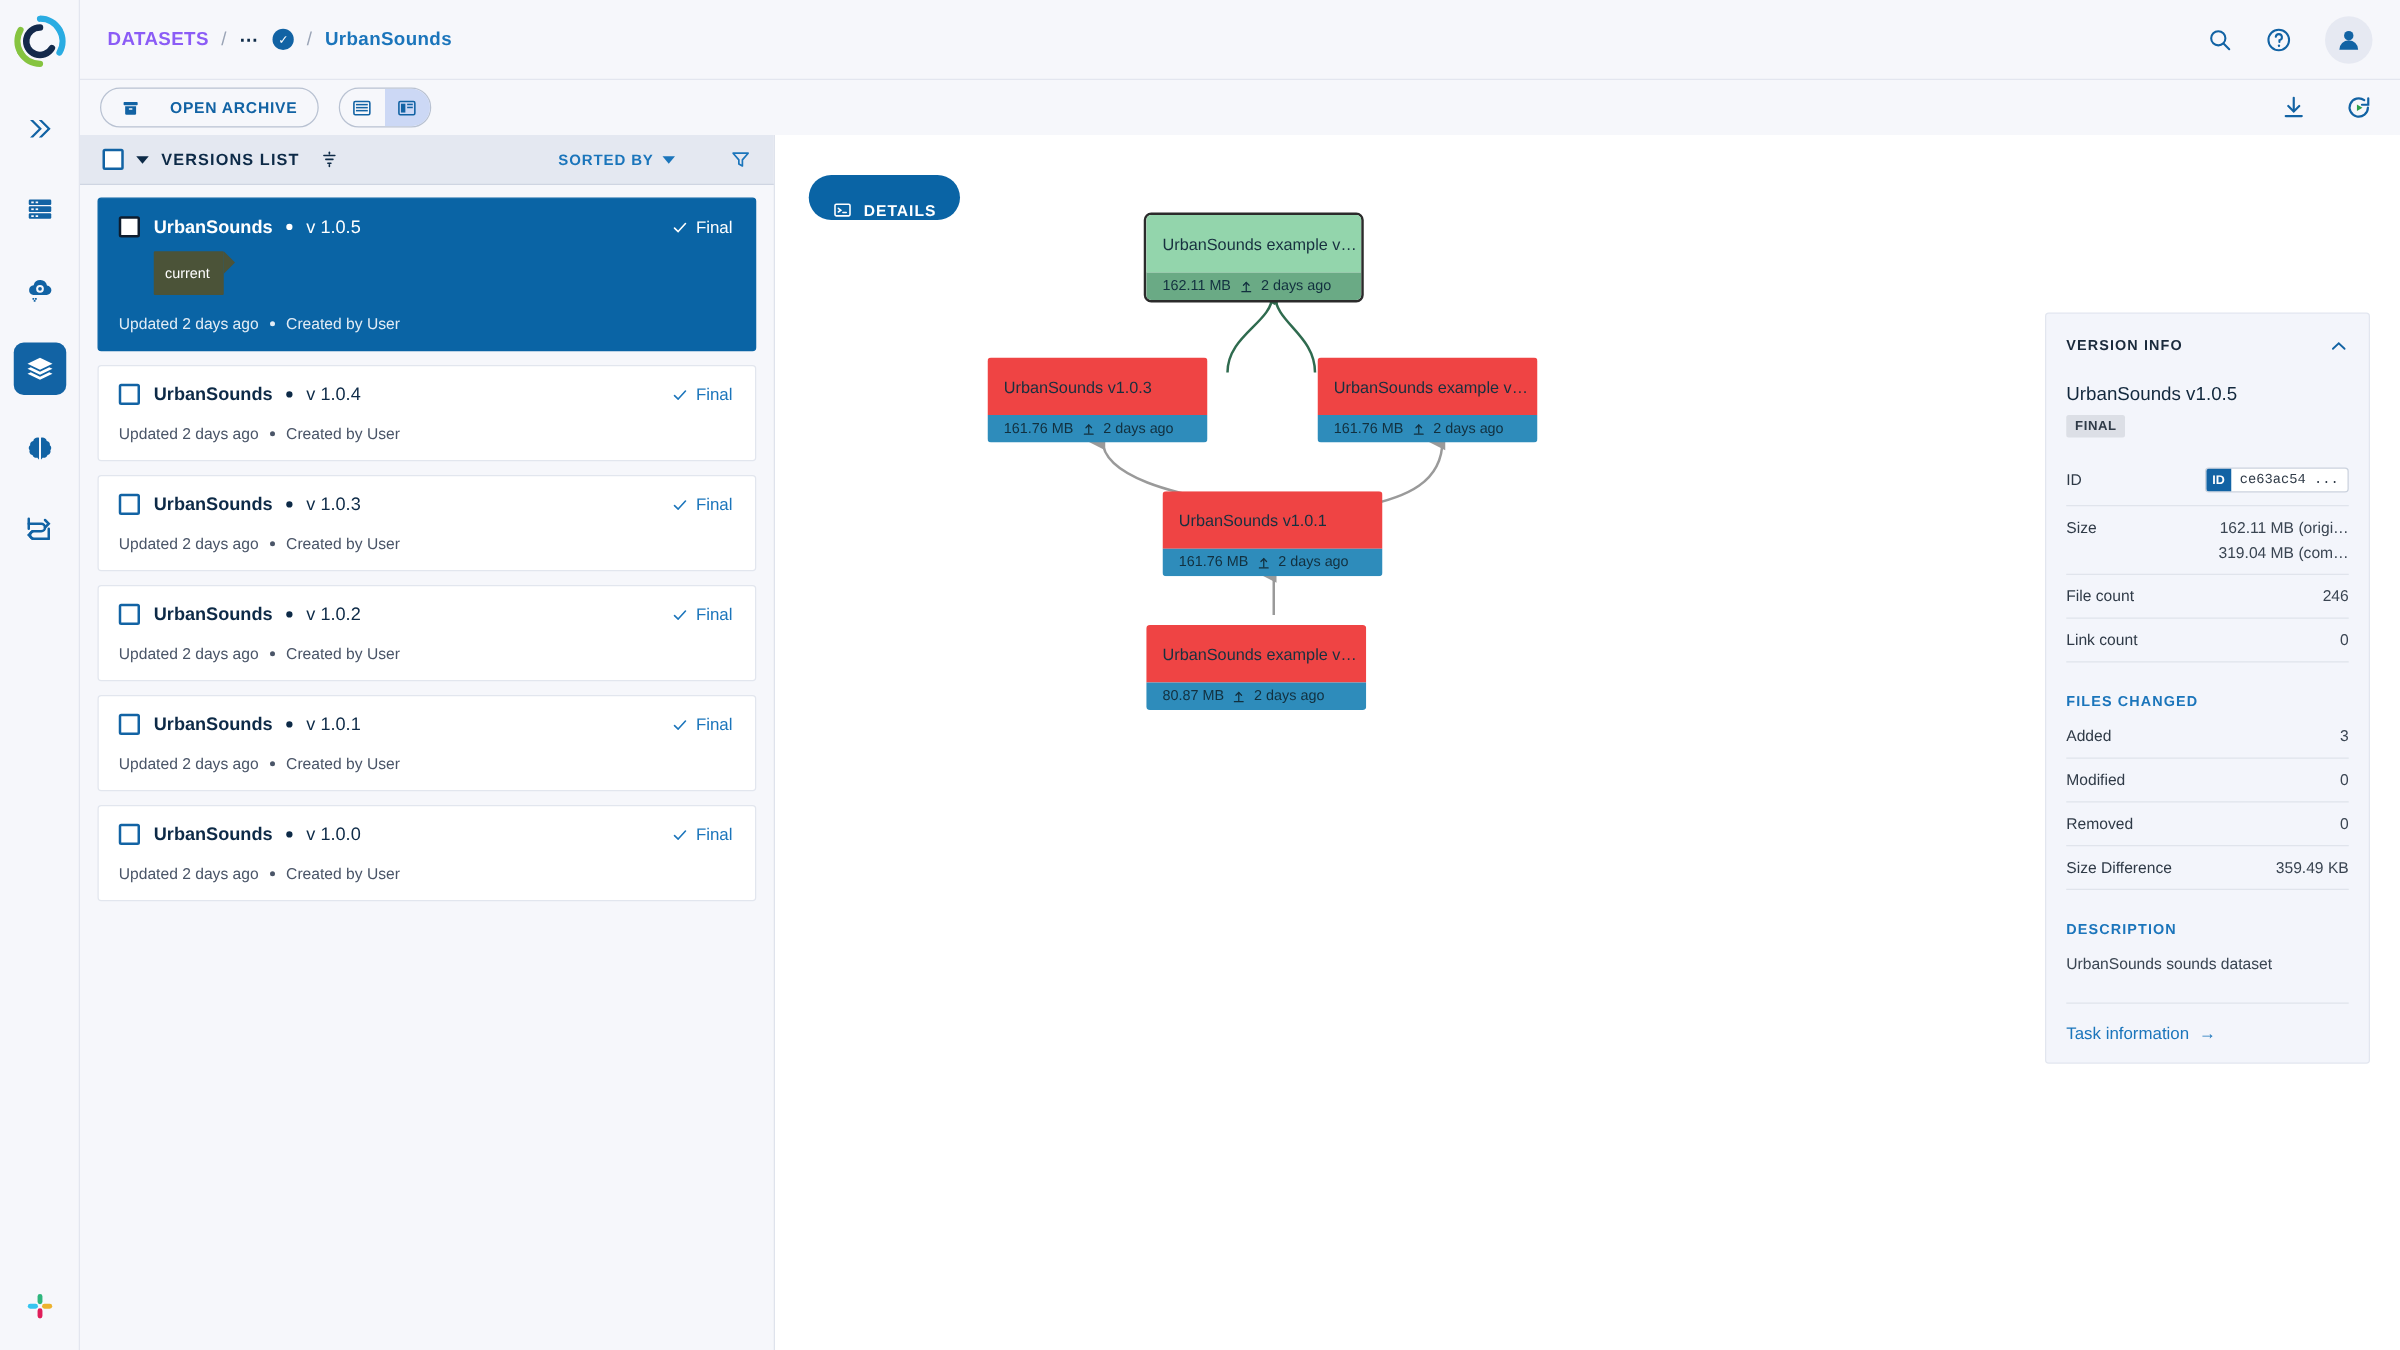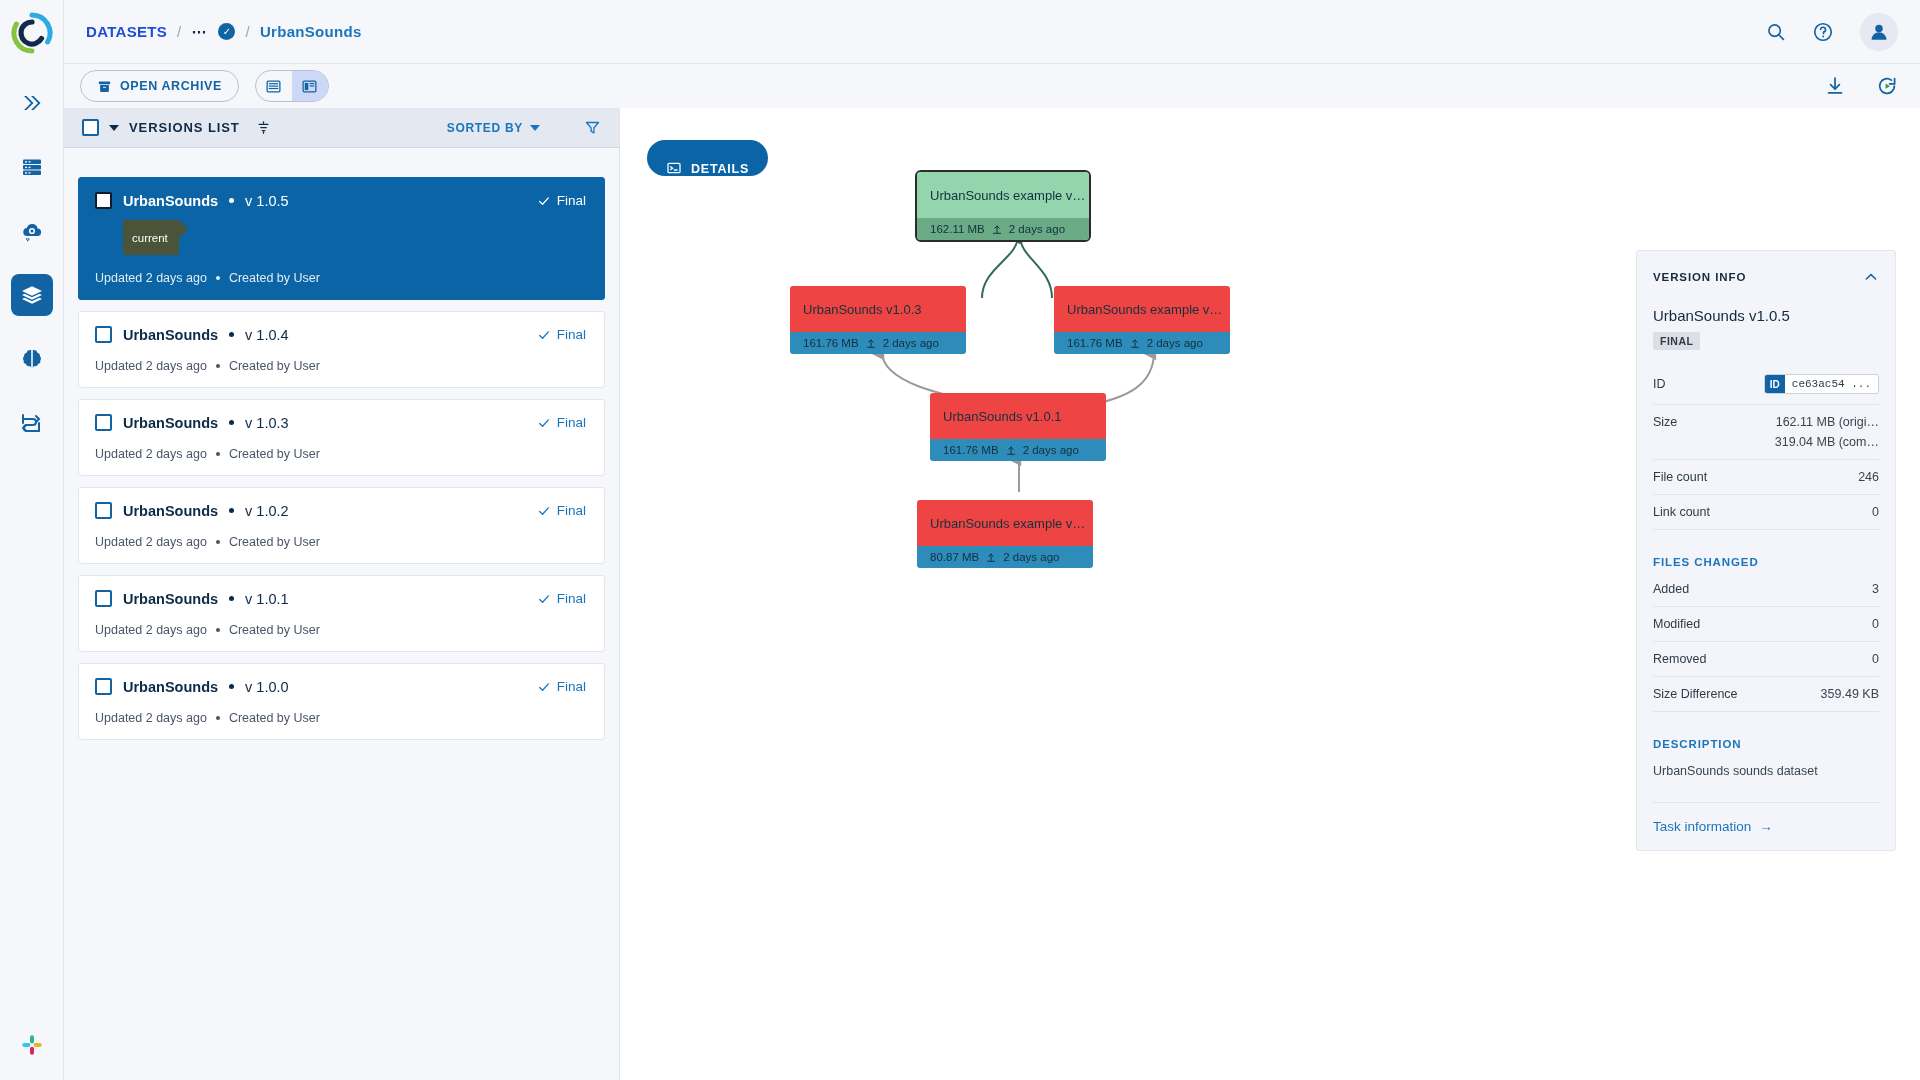--- a/index.html
+++ b/index.html
@@ -30,21 +30,21 @@
   .rail-bottom { position: absolute; bottom: 22px; left: 0; width: 64px; display: flex; justify-content: center; }
 
   
   .topbar {
     position: absolute; left: 64px; top: 0; right: 0; height: 64px;
     background: #f6f7fb; border-bottom: 1px solid #e3e6ef;
     display: flex; align-items: center; padding: 0 22px;
     z-index: 20;
   }
   .crumb { display: flex; align-items: center; gap: 10px; font-size: 15px; letter-spacing: .3px; }
-  .crumb .seg { color: #1d4ed8; font-weight: 600; }
+  .crumb .seg { color: #8b5cf6; font-weight: 600; }
   .crumb .sep { color: #9aa4b6; font-weight: 400; }
   .crumb .cur { color: #1b75bb; font-weight: 600; }
   .crumb .dots { color: #0d2a47; letter-spacing: 2px; font-weight: 700; }
   .crumb-check {
     width: 17px; height: 17px; border-radius: 50%; background: #1263a4; color: #fff;
     display: inline-flex; align-items: center; justify-content: center; font-size: 10px;
   }
   .topbar-right { margin-left: auto; display: flex; align-items: center; gap: 26px; }
   .icon-btn { color: #1263a4; cursor: pointer; display: flex; align-items: center; justify-content: center; }
   .avatar {
@@ -55,39 +55,39 @@
   
   .toolbar {
     position: absolute; left: 64px; top: 64px; right: 0; height: 44px;
     background: #f6f7fb;
     display: flex; align-items: center; padding: 0 22px 0 16px;
     z-index: 18;
   }
   .pill-btn {
     height: 32px; border: 1px solid #b9c2d2; border-radius: 16px; background: transparent;
     color: #1263a4; font-size: 12.5px; font-weight: 700; letter-spacing: .6px;
-    display: flex; align-items: center; gap: 8px; padding: 0 16px; cursor: pointer;
+    display: flex; align-items: center; gap: 24px; padding: 0 16px; cursor: pointer;
     font-family: "Liberation Sans", sans-serif;
   }
   .seg-group {
     margin-left: 16px; height: 32px; border: 1px solid #b9c2d2; border-radius: 16px;
     display: flex; overflow: hidden;
   }
   .seg-btn {
     width: 36px; height: 30px; display: flex; align-items: center; justify-content: center;
     color: #1263a4; cursor: pointer;
   }
   .seg-btn.active { background: #ccd8f5; }
   .toolbar-right { margin-left: auto; display: flex; align-items: center; gap: 30px; }
 
   
   .versions {
     position: absolute; left: 64px; top: 108px; width: 556px; bottom: 0;
     background: #f6f7fb; border-right: 1px solid #dfe3ec;
-    display: flex; flex-direction: column; gap: 19px;
+    display: flex; flex-direction: column;
   }
   .versions-head {
     height: 40px; background: #e4e8f1; border-bottom: 1px solid #cfd5e2;
     display: flex; align-items: center; padding: 0 18px; gap: 10px;
   }
   .chk {
     width: 17px; height: 17px; border: 2px solid #1263a4; border-radius: 2px; background: #fff;
     cursor: pointer; flex: none;
   }
   .chk.dark { border-color: #0d1c2e; }

